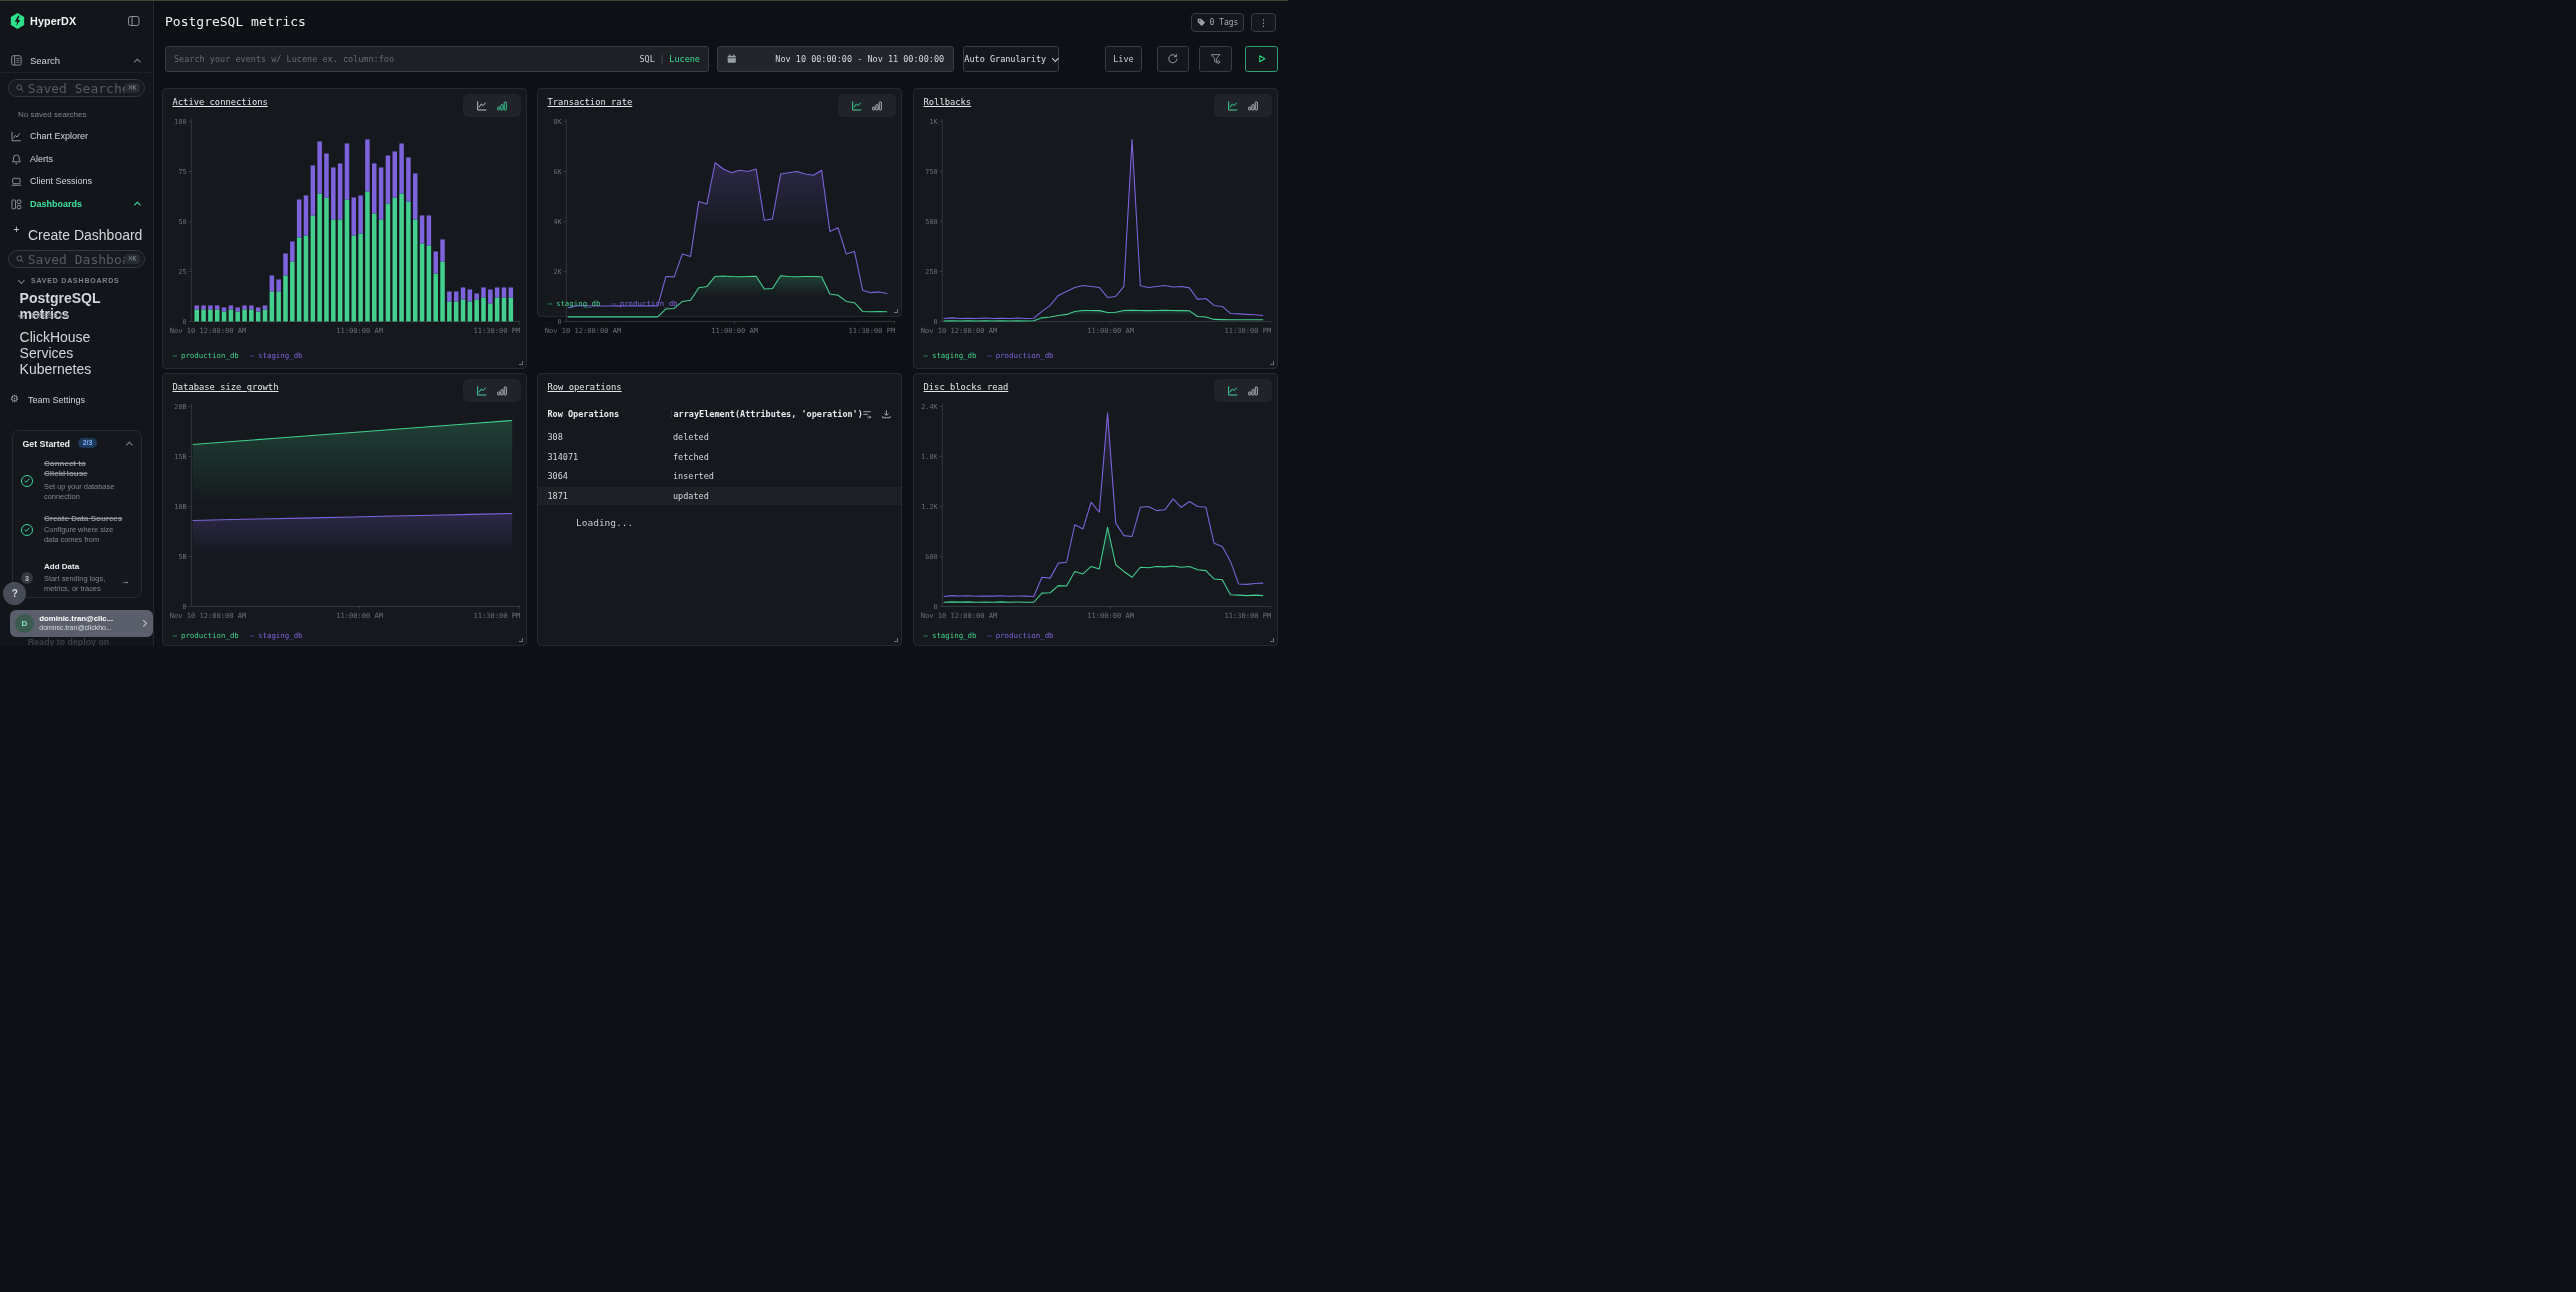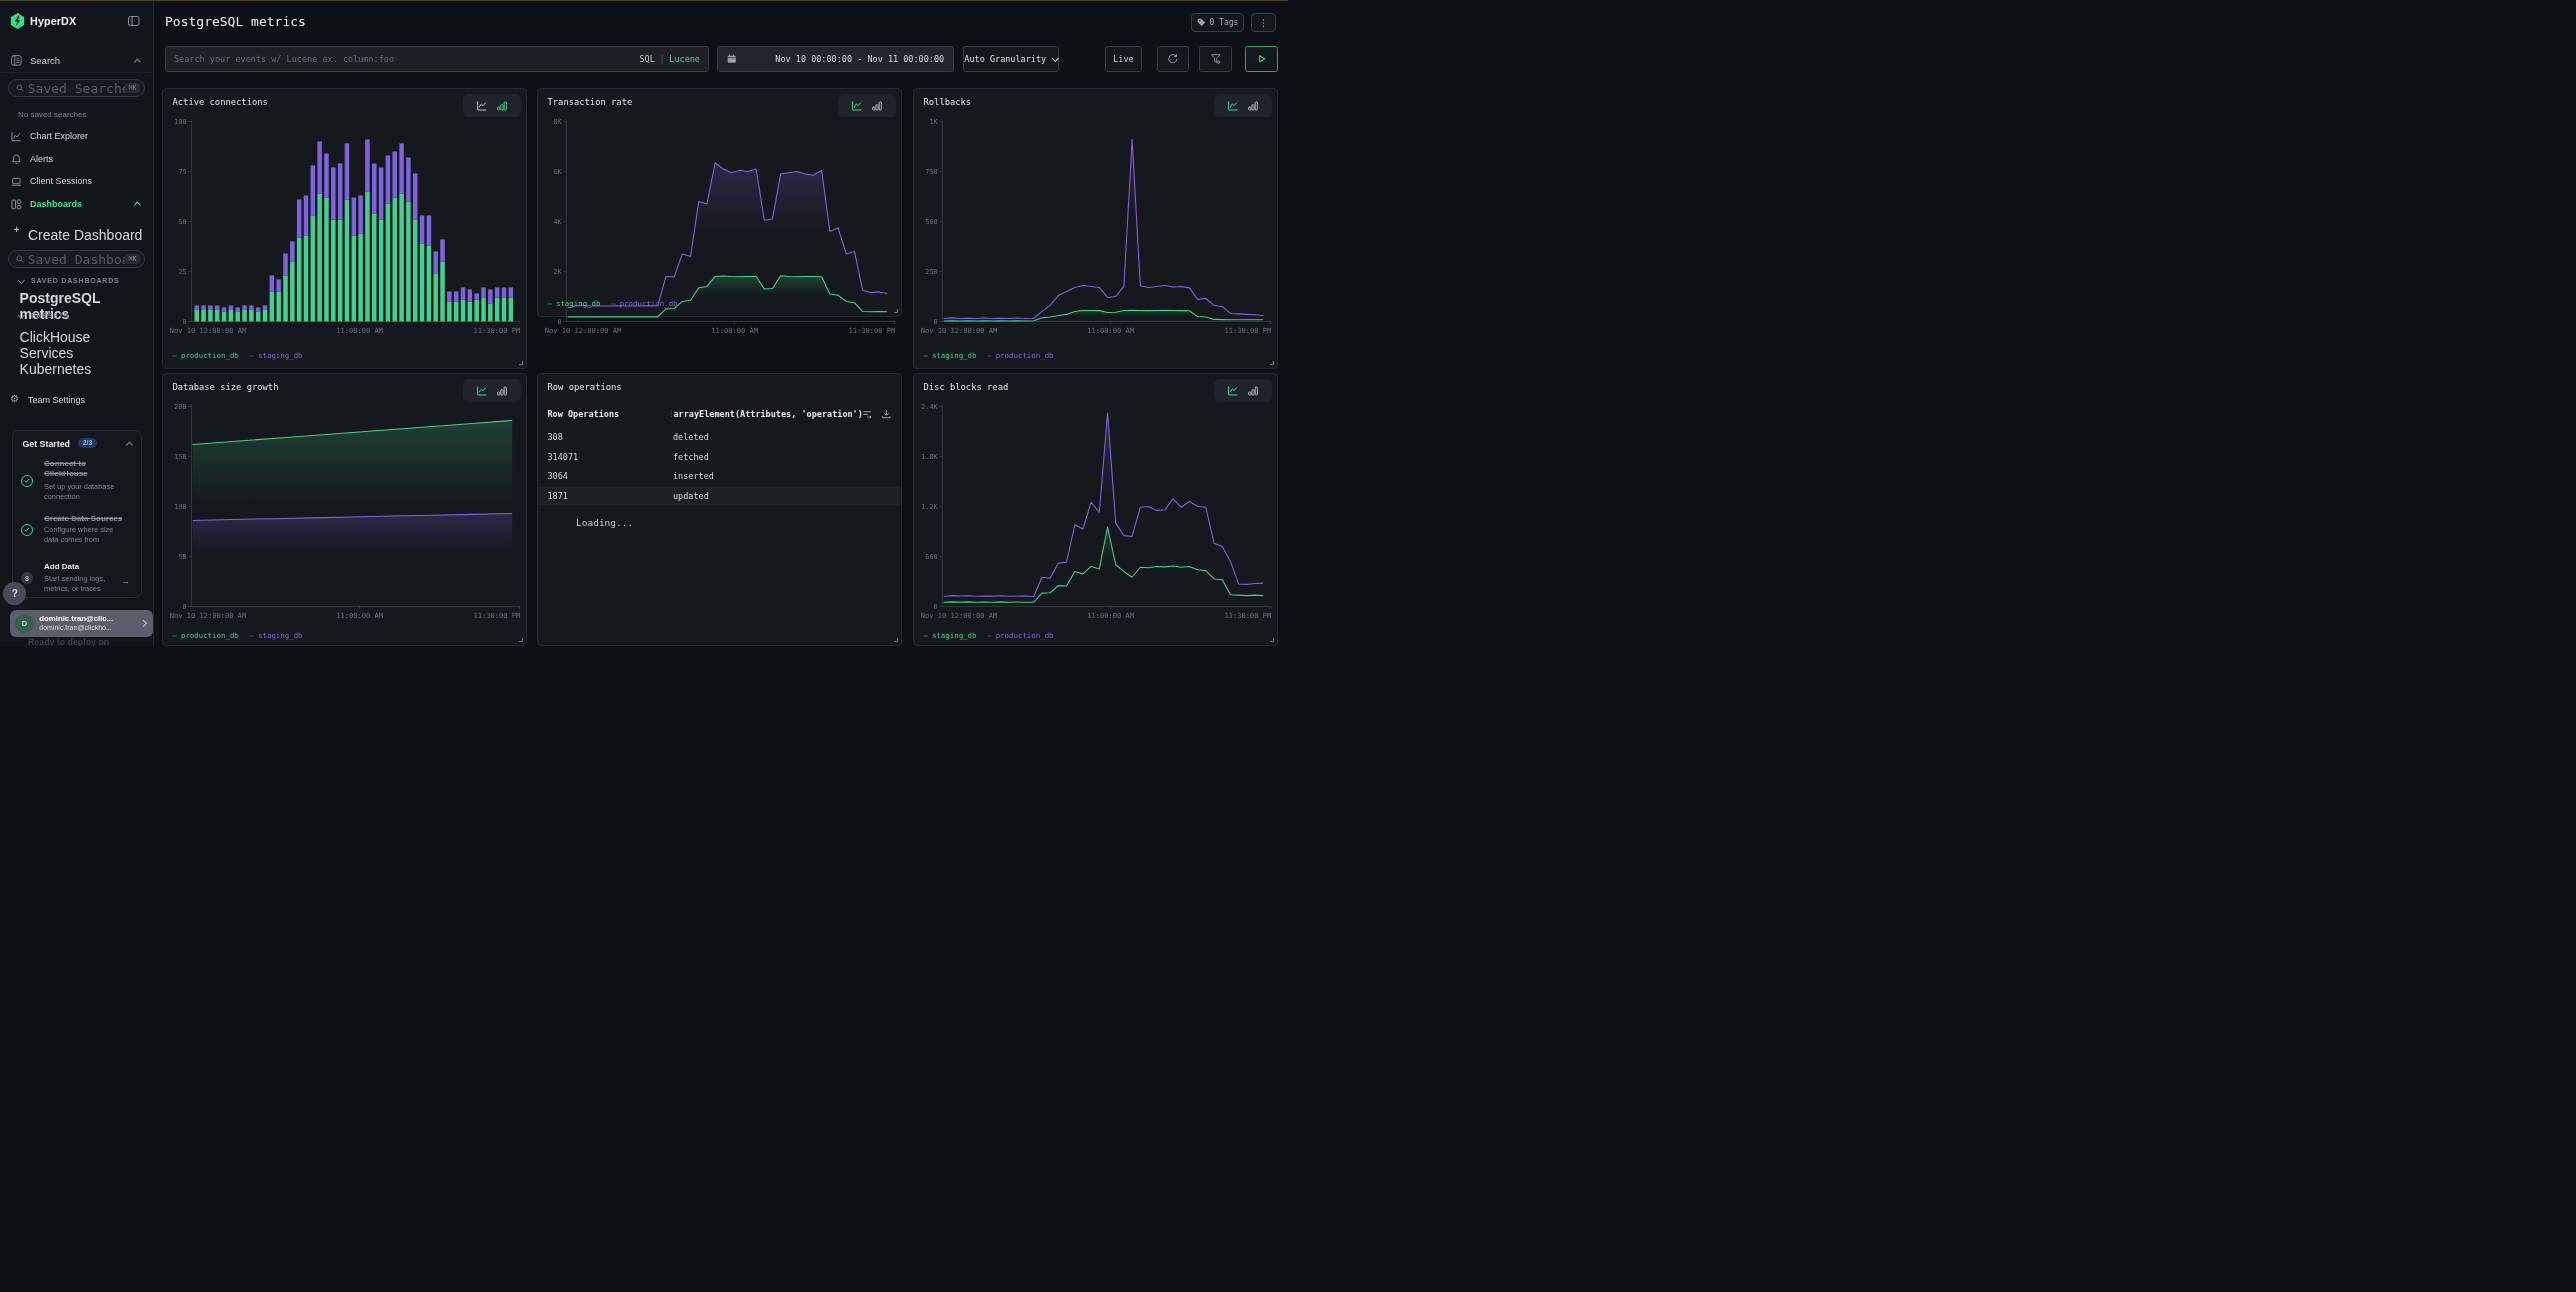--- a/index.html
+++ b/index.html
@@ -47,21 +47,21 @@
   .page-title { position:absolute; left:165px; top:13.5px; font-size:13px; color:#f0f2f4; font-family:"DejaVu Sans Mono", monospace; }
   .btn { border:0.7px solid #383d44; border-radius:4px; background:#14171c; color:#a4aab1; display:flex; align-items:center; justify-content:center; gap:4px; font-family:"DejaVu Sans Mono", monospace; }
   .toolbar-btn { position:absolute; top:46px; height:26px; border-radius:2.7px; }
   .search-main { position:absolute; left:165px; top:46px; width:544px; height:26px; background:#1d2126; border:0.7px solid #383d44; border-radius:2.7px; display:flex; align-items:center; padding:0 8px; }
   .search-main input { flex:1; min-width:0; background:transparent; border:none; outline:none; font-family:"DejaVu Sans Mono", monospace; font-size:8.5px; color:#c9cdd2; }
   .search-main input::placeholder { color:#666b73; }
   .lang { font-family:"DejaVu Sans Mono", monospace; font-size:8.5px; }
 
   
   .panel { position:absolute; width:365px; background:#15181d; border:0.7px solid #262a30; border-radius:4px; }
-  .p-title { position:absolute; left:9.5px; top:8px; font-size:8.8px; color:#e4e7ea; font-family:"DejaVu Sans Mono", monospace; }
+  .p-title { position:absolute; left:9.5px; top:8px; font-size:8.8px; color:#e4e7ea; font-family:"DejaVu Sans Mono", monospace;text-decoration:underline; }
   .toggle { position:absolute; right:5.4px; top:5.4px; width:58px; height:23px; background:#20242a; border-radius:5.4px; display:flex; align-items:center; justify-content:center; gap:8px; }
   .legend { position:absolute; left:9.5px; bottom:8px; display:flex; gap:10.8px; font-family:"DejaVu Sans Mono", monospace; font-size:7.4px; }
   .legend-item { display:flex; gap:4px; align-items:center; }
   .rz { position:absolute; right:2.7px; bottom:2.7px; width:4.7px; height:4.7px; border-right:1px solid #6a7078; border-bottom:1px solid #6a7078; }
   svg.chart { position:absolute; left:5.4px; top:23px; }
 
   
   .tbl-head { position:absolute; left:9.5px; top:32px; right:9.5px; height:17.6px; font-family:"DejaVu Sans Mono", monospace; font-size:8.5px; font-weight:bold; color:#e8eaed; }
   .tbl-row { position:absolute; left:0; right:0; height:18px; font-family:"DejaVu Sans Mono", monospace; font-size:8.5px; color:#d4d7db; }
   .tbl-row .c1 { position:absolute; left:9.5px; top:4px; }

